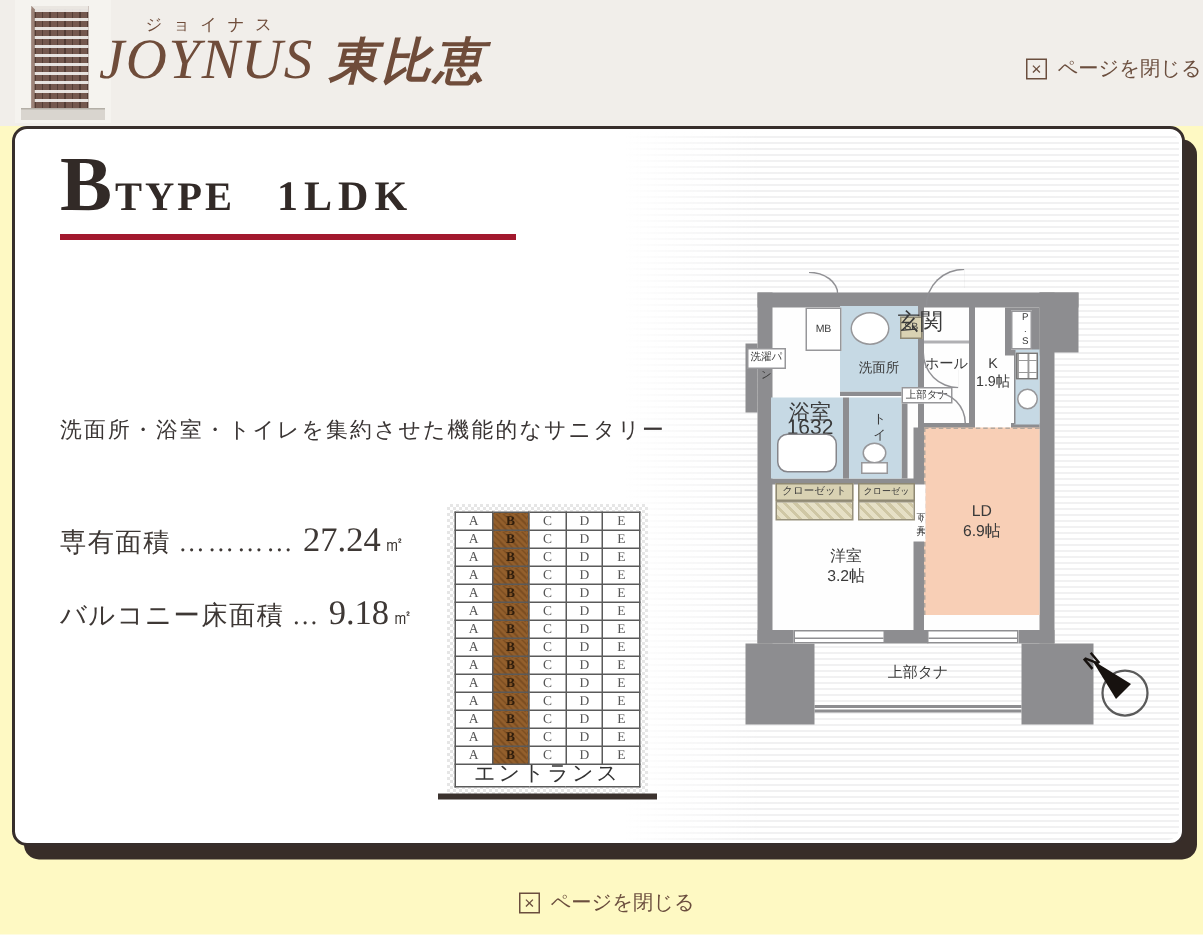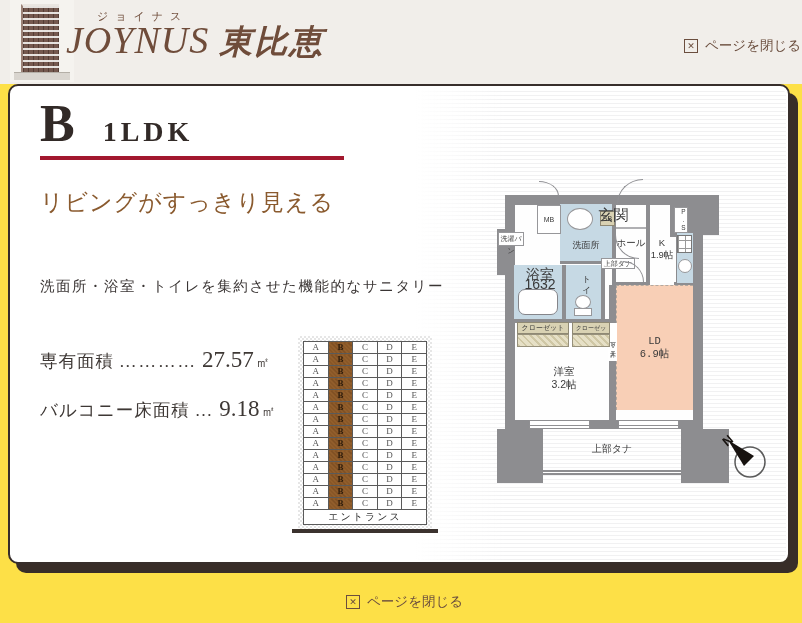--- a/index.html
+++ b/index.html
@@ -1,17 +1,17 @@
 <!DOCTYPE html>
 <html><head>
 <meta charset="utf-8">
 <style>
   * { box-sizing: border-box; }
   body { margin:0; background:#ffffff; font-family:"Liberation Sans", sans-serif; }
-  #app { position:relative; width:802px; height:623px; background:#fde047; overflow:hidden; }
+  #app { position:relative; width:802px; height:623px; background:#fef9c3; overflow:hidden; }
 
   
   .header-band { position:absolute; left:0; top:0; width:802px; height:84px; background:#f1eeea; }
   .bldg-photo { position:absolute; left:10px; top:0; width:64px; height:82px; background:#f5f3ef; overflow:hidden; }
   .tower { position:absolute; left:11px; top:4px; width:38px; height:70px; background:#74584e;
     background-image:
       repeating-linear-gradient(180deg, rgba(240,238,235,.92) 0 2px, rgba(0,0,0,0) 2px 6px),
       repeating-linear-gradient(90deg, rgba(80,58,50,.9) 0 1px, rgba(0,0,0,0) 1px 5px);
     border-top:2px solid #eae6e1; border-left:2px solid #9c8378; }
   .tower-base { position:absolute; left:4px; top:72px; width:56px; height:8px; background:#d9d5cf; border-top:1px solid #b4afa7; }
@@ -49,21 +49,21 @@
   .spec-value { font-size:23px; }
   .spec-unit { font-size:14px; margin-left:2px; }
 
   
   .unit-grid-wrap { position:absolute; left:288px; top:250px; width:134px; padding:5px;
     background:repeating-conic-gradient(#e6e6e6 0% 25%, #ffffff 0% 50%) 0 0/4px 4px; }
   .unit-grid-wrap table { width:100%; border-collapse:collapse; background:#fff; border:1px solid #4a4a4a; table-layout:fixed; }
   .unit-grid-wrap td { border:1px solid #5a5a5a; text-align:center; font-family:"Liberation Serif",serif; font-size:9px; color:#555; height:11px; padding:0; line-height:11px; }
   .unit-grid-wrap td.hl { background-color:#935f2c; color:#2f1d0c; font-weight:bold;
     background-image:repeating-linear-gradient(45deg, rgba(60,30,5,.28) 0 1px, rgba(0,0,0,0) 1px 3px); }
-  .unit-grid-wrap td.entrance-cell { font-size:10px; letter-spacing:2px; height:14px; line-height:14px; color:#333; }
+  .unit-grid-wrap td.entrance-cell { font-size:14px; letter-spacing:2px; height:14px; line-height:14px; color:#333; }
   .grid-base { position:absolute; left:282px; top:443px; width:146px; height:4px; background:#3b322e; }
 
   
   .plan { position:absolute; left:487px; top:91px; width:252px; height:316px; font-size:9px; color:#3a3a3a; }
   .plan > div { position:absolute; }
   .wall { background:#8d8d90; }
   .planbg { background:#fefefe; }
   .blue { background:#c6d9e4; }
   .peach { background:#f8cfb6; }
   .tanbox { background:#d9d2b3; border:1px solid #8f8974; }
@@ -101,34 +101,34 @@
   <div class="close-link close-top">
     <span class="close-icon">✕</span>
     <span>ページを閉じる</span>
   </div>
 
   <div class="card">
     <div class="scanlines"></div>
 
     <div class="type-heading">
       <span class="type-b">B</span>
+      <span class="type-word">TYPE</span>
       <span class="type-layout">1LDK</span>
     </div>
     <div class="red-rule"></div>
 
     <div class="catch">
-      <div>リビングがすっきり見える</div>
     </div>
     <div class="subcopy">洗面所・浴室・トイレを集約させた機能的なサニタリー</div>
 
     <div class="specs">
       <div class="spec-row">
         <span class="spec-label">専有面積</span>
         <span class="spec-dots">…………</span>
-        <span class="spec-value">27.57</span>
+        <span class="spec-value">27.24</span>
         <span class="spec-unit">㎡</span>
       </div>
       <div class="spec-row">
         <span class="spec-label">バルコニー床面積</span>
         <span class="spec-dots">…</span>
         <span class="spec-value">9.18</span>
         <span class="spec-unit">㎡</span>
       </div>
     </div>
 
@@ -293,21 +293,21 @@
         <div>K</div>
         <div>1.9帖</div>
       </div>
       <div class="blue" style="left:179px;top:56px;width:17px;height:50px;border-left:1px solid #8b8b8e;"></div>
       <div class="stove" style="left:180px;top:58px;width:15px;height:18px;"></div>
       <div class="wbox" style="left:181px;top:82px;width:14px;height:14px;border-radius:50%;"></div>
       <div class="wbox vtext" style="left:177px;top:30px;width:14px;height:26px;font-size:6.5px;text-align:center;">P.S</div>
       <div class="wbox lbl tiny" style="left:104px;top:81px;width:34px;height:11px;line-height:9px;">上部タナ</div>
 
       <div class="peach" style="left:119px;top:108px;width:77px;height:125px;border-top:1px dashed #b3a89e;border-left:1px dashed #b3a89e;"></div>
-      <div class="lbl" style="left:119px;top:158px;width:77px;font-size:10.5px;line-height:13px;font-family:Liberation Mono, monospace;">
+      <div class="lbl" style="left:119px;top:158px;width:77px;font-size:10.5px;line-height:13px;">
         <div>LD</div>
         <div>6.9帖</div>
       </div>
       <div class="vtext" style="left:111px;top:146px;width:9px;height:38px;font-size:6px;background:#fff;text-align:center;">下り天井</div>
 
       <div class="tanbox lbl tiny" style="left:20px;top:145px;width:52px;height:12px;line-height:10px;">クローゼット</div>
       <div style="left:20px;top:157px;width:52px;height:13px;border:1px solid #97917c;background:repeating-linear-gradient(45deg,#cfc7a5 0 2px,#e6e0c6 2px 5px);"></div>
       <div class="tanbox lbl" style="left:75px;top:145px;width:38px;height:12px;line-height:10px;font-size:6px;">クローゼット</div>
       <div style="left:75px;top:157px;width:38px;height:13px;border:1px solid #97917c;background:repeating-linear-gradient(45deg,#cfc7a5 0 2px,#e6e0c6 2px 5px);"></div>
 

